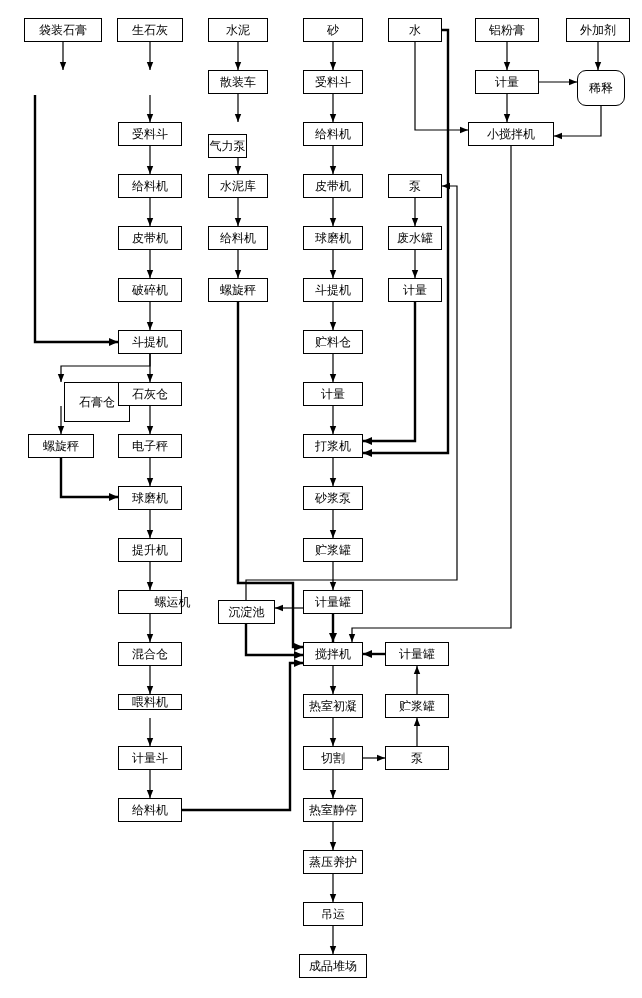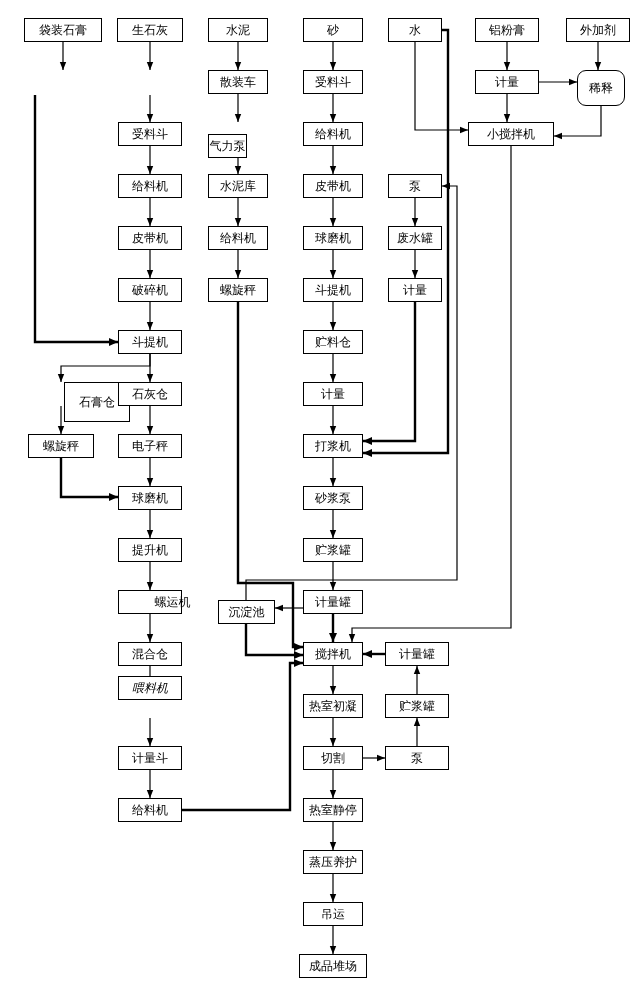--- a/index.html
+++ b/index.html
@@ -210,21 +210,21 @@
     </div>
     <div class="node" style="left: 118px; top: 538px; width: 64px; height: 24px;">
       <span>提升机</span>
     </div>
     <div class="node" style="left: 118px; top: 590px; width: 64px; height: 24px; padding-left: 45px;">
       <span>螺运机</span>
     </div>
     <div class="node" style="left: 118px; top: 642px; width: 64px; height: 24px;">
       <span>混合仓</span>
     </div>
-    <div class="node" style="left: 118px; top: 676px; width: 64px; height: 24px; font-style: italic;">
+    <div class="node" style="left: 118px; top: 694px; width: 64px; height: 16px;">
       <span>喂料机</span>
     </div>
     <div class="node" style="left: 118px; top: 746px; width: 64px; height: 24px;">
       <span>计量斗</span>
     </div>
     <div class="node" style="left: 118px; top: 798px; width: 64px; height: 24px;">
       <span>给料机</span>
     </div>
     <div class="node" style="left: 208px; top: 70px; width: 60px; height: 24px;">
       <span>散装车</span>

